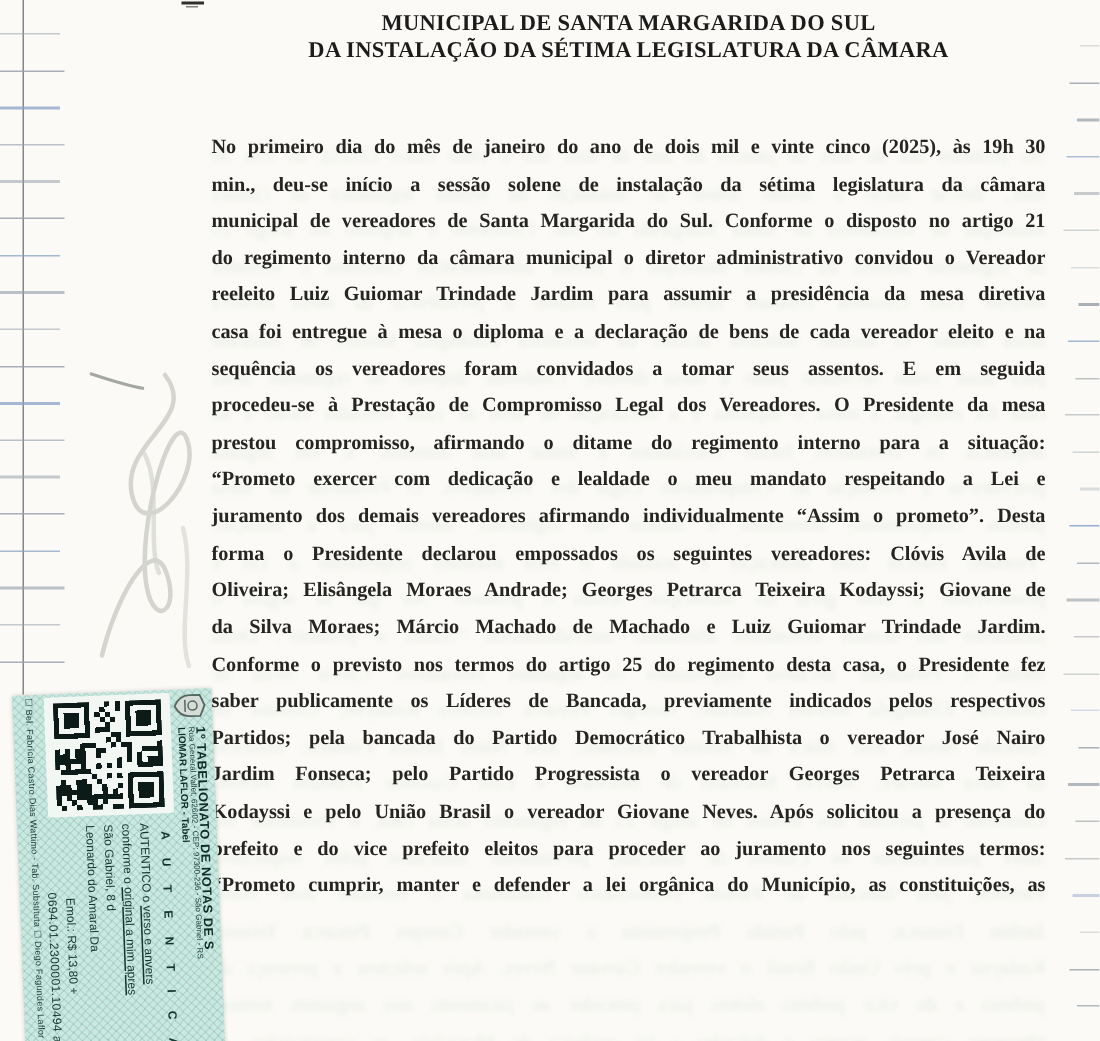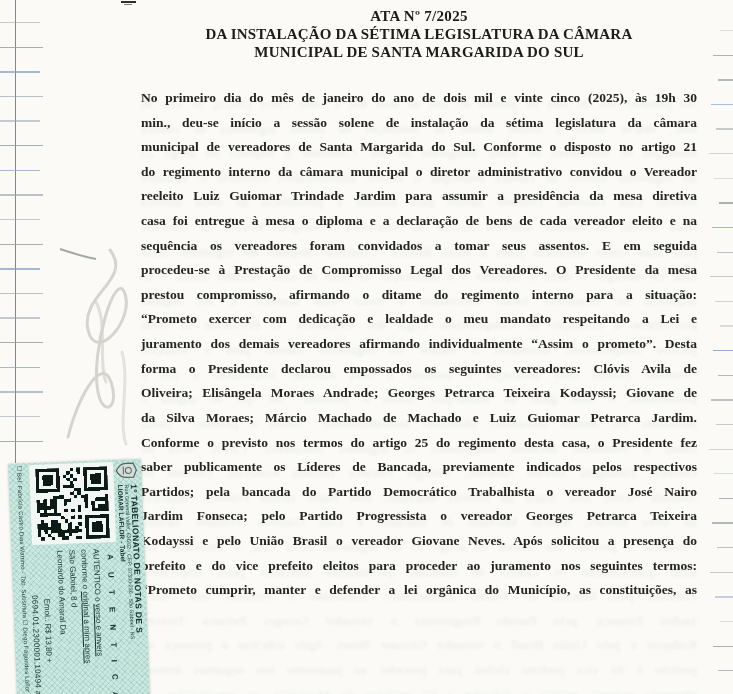--- a/index.html
+++ b/index.html
@@ -155,41 +155,40 @@
       <div class="bline">Conforme o previsto nos termos do artigo 25 do regimento desta casa, o Presidente fez</div>
       <div class="bline">saber publicamente os Líderes de Bancada, previamente indicados pelos respectivos</div>
       <div class="bline">Partidos; pela bancada do Partido Democrático Trabalhista o vereador José Nairo</div>
       <div class="bline">Jardim Fonseca; pelo Partido Progressista o vereador Georges Petrarca Teixeira</div>
       <div class="bline">Kodayssi e pelo União Brasil o vereador Giovane Neves. Após solicitou a presença do</div>
       <div class="bline">prefeito e do vice prefeito eleitos para proceder ao juramento nos seguintes termos:</div>
       <div class="bline">“Prometo cumprir, manter e defender a lei orgânica do Município, as constituições, as</div>
     </div>
 
   <div id="title">
-    <div class="title-l1">ATA Nº 7/2025</div>
+    <div class="title-l2">MUNICIPAL DE SANTA MARGARIDA DO SUL</div>
     <div class="title-l2">DA INSTALAÇÃO DA SÉTIMA LEGISLATURA DA CÂMARA</div>
-    <div class="title-l2">MUNICIPAL DE SANTA MARGARIDA DO SUL</div>
   </div>
 
   <div id="body-text">
 
   <div class="bline">No primeiro dia do mês de janeiro do ano de dois mil e vinte cinco (2025), às 19h 30</div>
       <div class="bline">min., deu-se início a sessão solene de instalação da sétima legislatura da câmara</div>
       <div class="bline">municipal de vereadores de Santa Margarida do Sul. Conforme o disposto no artigo 21</div>
       <div class="bline">do regimento interno da câmara municipal o diretor administrativo convidou o Vereador</div>
       <div class="bline">reeleito Luiz Guiomar Trindade Jardim para assumir a presidência da mesa diretiva</div>
       <div class="bline">casa foi entregue à mesa o diploma e a declaração de bens de cada vereador eleito e na</div>
       <div class="bline">sequência os vereadores foram convidados a tomar seus assentos. E em seguida</div>
       <div class="bline">procedeu-se à Prestação de Compromisso Legal dos Vereadores. O Presidente da mesa</div>
       <div class="bline">prestou compromisso, afirmando o ditame do regimento interno para a situação:</div>
       <div class="bline">“Prometo exercer com dedicação e lealdade o meu mandato respeitando a Lei e</div>
       <div class="bline">juramento dos demais vereadores afirmando individualmente “Assim o prometo”. Desta</div>
       <div class="bline">forma o Presidente declarou empossados os seguintes vereadores: Clóvis Avila de</div>
       <div class="bline">Oliveira; Elisângela Moraes Andrade; Georges Petrarca Teixeira Kodayssi; Giovane de</div>
-      <div class="bline">da Silva Moraes; Márcio Machado de Machado e Luiz Guiomar Petrarca Jardim.</div>
+      <div class="bline">da Silva Moraes; Márcio Machado de Machado e Luiz Guiomar Trindade Jardim.</div>
       <div class="bline">Conforme o previsto nos termos do artigo 25 do regimento desta casa, o Presidente fez</div>
       <div class="bline">saber publicamente os Líderes de Bancada, previamente indicados pelos respectivos</div>
       <div class="bline">Partidos; pela bancada do Partido Democrático Trabalhista o vereador José Nairo</div>
       <div class="bline">Jardim Fonseca; pelo Partido Progressista o vereador Georges Petrarca Teixeira</div>
       <div class="bline">Kodayssi e pelo União Brasil o vereador Giovane Neves. Após solicitou a presença do</div>
       <div class="bline">prefeito e do vice prefeito eleitos para proceder ao juramento nos seguintes termos:</div>
       <div class="bline">“Prometo cumprir, manter e defender a lei orgânica do Município, as constituições, as</div>
     </div>
 
   <div id="stamp">

